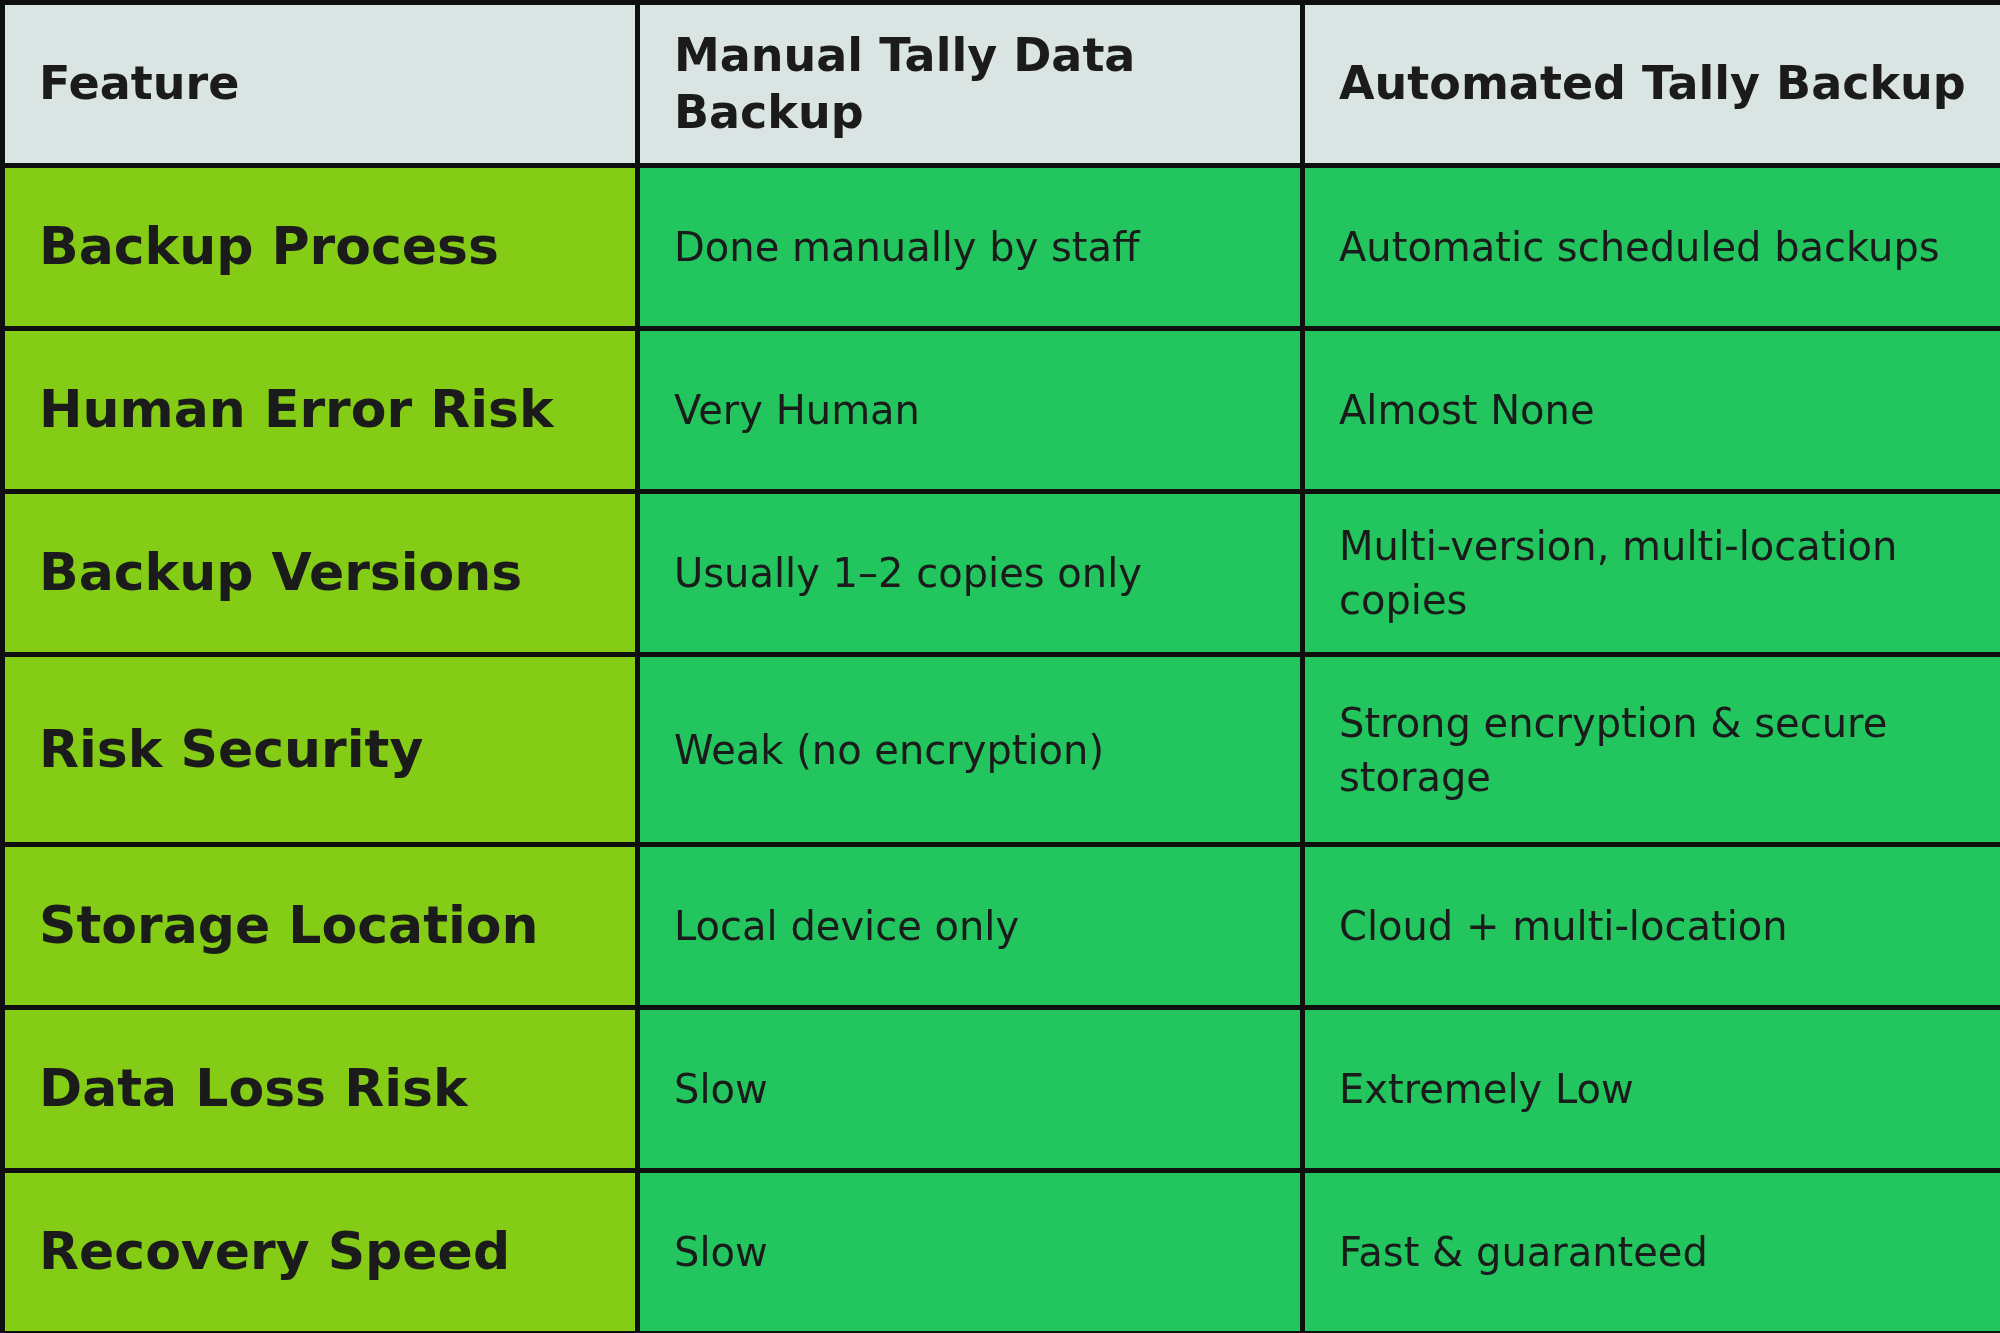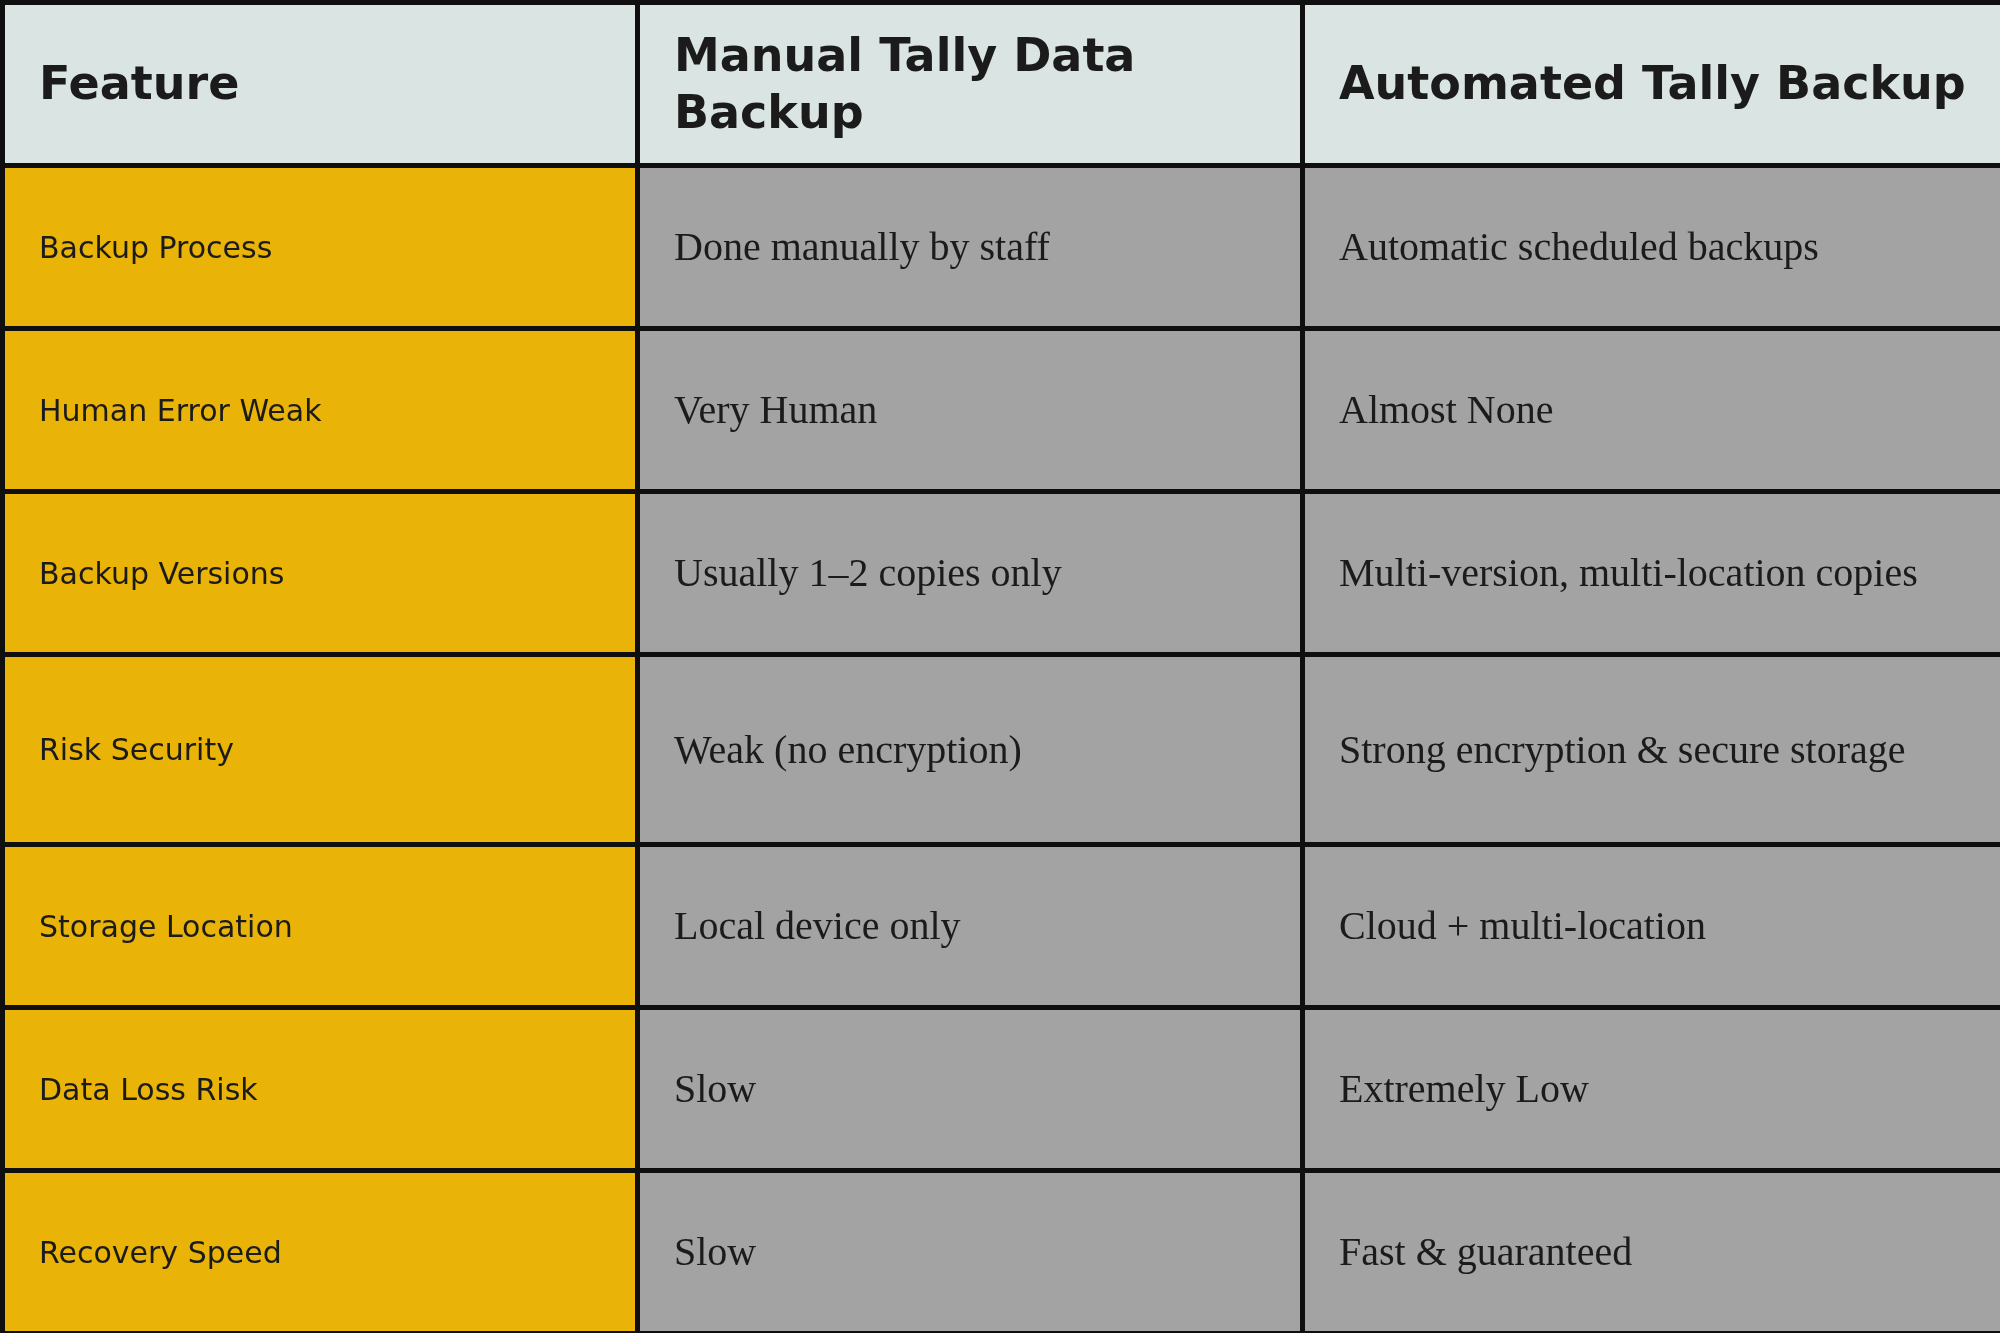--- a/index.html
+++ b/index.html
@@ -39,33 +39,32 @@
   table.comparison thead th {
     background: #d9e4e3;
     font-size: 46px;
     font-weight: 700;
     height: 163px;
     line-height: 1.25;
   }
 
   
   table.comparison tbody th {
-    background: #eab308;
-    font-size: 30px;
-    font-weight: 400;
+    background: #84cc16;
+    font-size: 52px;
+    font-weight: 700;
     line-height: 1.3;
   }
 
   
   table.comparison tbody td {
-    background: #a3a3a3;
+    background: #22c55e;
     font-size: 40px;
     font-weight: 400;
     line-height: 1.35;
-    font-family: Liberation Serif, serif;
   }
 
   table.comparison tbody tr { height: 163px; }
   table.comparison tbody tr.tall { height: 190px; }
 </style>
 </head>
 <body>
 
 <div class="page">
   <table class="comparison">
@@ -81,21 +80,21 @@
         <th>Automated Tally Backup</th>
       </tr>
     </thead>
     <tbody>
       <tr>
         <th>Backup Process</th>
         <td>Done manually by staff</td>
         <td>Automatic scheduled backups</td>
       </tr>
       <tr>
-        <th>Human Error Weak</th>
+        <th>Human Error Risk</th>
         <td>Very Human</td>
         <td>Almost None</td>
       </tr>
       <tr>
         <th>Backup Versions</th>
         <td>Usually 1–2 copies only</td>
         <td>Multi-version, multi-location copies</td>
       </tr>
       <tr class="tall">
         <th>Risk Security</th>

